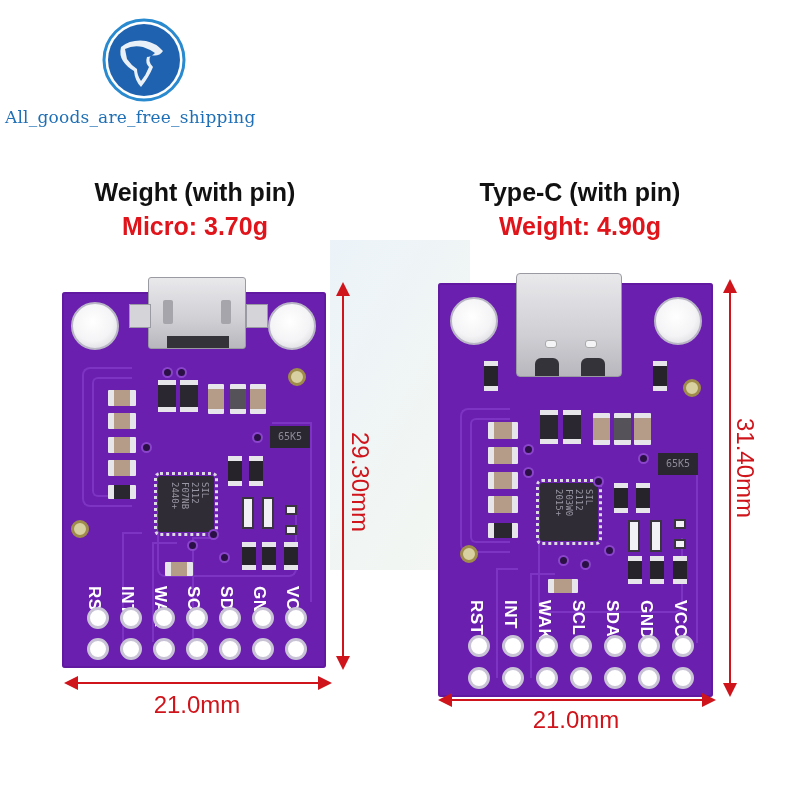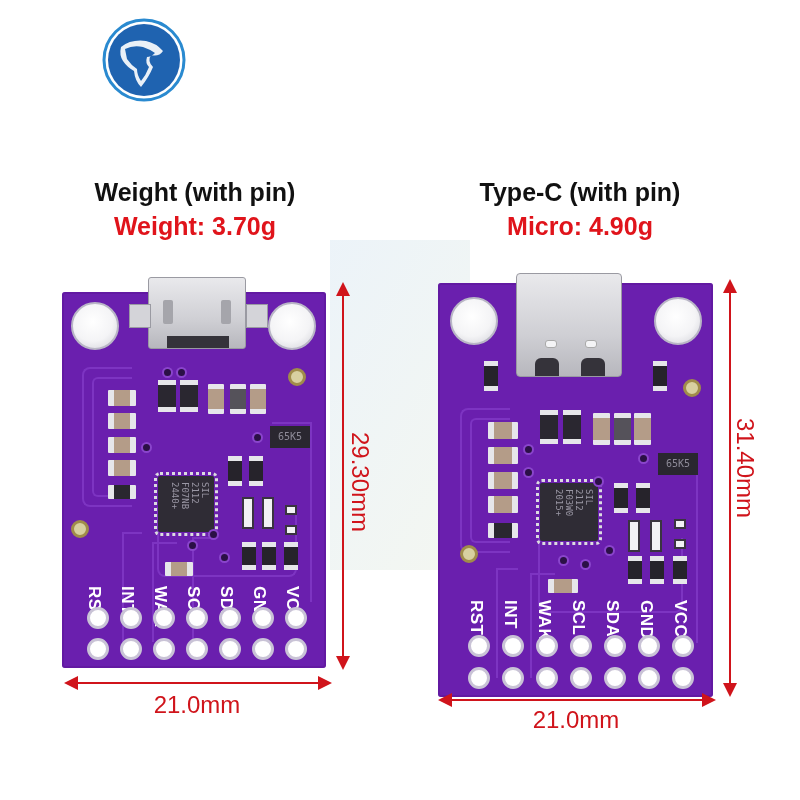--- a/index.html
+++ b/index.html
@@ -30,28 +30,29 @@
 </head>
 <body>
 
 <div class="abs" style="left:0;top:0;width:300px;height:140px;">
   <svg class="abs" style="left:101px;top:17px;" width="86" height="86" viewBox="0 0 86 86">
     <circle cx="43" cy="43" r="40" fill="#ffffff" stroke="#2a8ad0" stroke-width="3"></circle>
     <circle cx="43" cy="43" r="36" fill="#1f63b0"></circle>
     <path d="M20 30 Q30 22 45 24 Q55 26 62 34 Q58 40 50 38 Q46 44 52 50 Q48 60 40 70 Q34 64 33 54 Q26 50 22 44 Q18 38 20 30 Z" fill="#ffffff" opacity="0.9"></path>
     <path d="M24 32 Q32 28 42 30 Q48 32 54 36 Q50 40 46 40 Q44 46 48 50 Q45 58 40 64 Q36 58 36 52 Q30 48 26 42 Z" fill="#1f63b0"></path>
   </svg>
+  <div class="abs logo-text" style="left:5px;top:107px;">All_goods_are_free_shipping</div>
 </div>
 
 <div class="abs" style="left:330px;top:240px;width:140px;height:330px;background:linear-gradient(120deg, rgba(150,190,220,0.18), rgba(180,200,160,0.15));"></div>
 
 <div class="abs title" style="left:60px;top:178px;width:270px;">Weight (with pin)</div>
-<div class="abs weight" style="left:60px;top:212px;width:270px;">Weight: 3.70g</div>
+<div class="abs weight" style="left:60px;top:212px;width:270px;">Micro: 3.70g</div>
 <div class="abs title" style="left:430px;top:178px;width:300px;">Type-C (with pin)</div>
-<div class="abs weight" style="left:430px;top:212px;width:300px;">Micro: 4.90g</div>
+<div class="abs weight" style="left:430px;top:212px;width:300px;">Weight: 4.90g</div>
 
 <div class="abs board" style="left:62px;top:292px;width:264px;height:376px;">
 
   <div class="trace" style="left:20px;top:75px;width:50px;height:140px;border-right:none;border-radius:8px 0 0 8px;"></div>
   <div class="trace" style="left:30px;top:85px;width:40px;height:120px;border-right:none;border-radius:6px 0 0 6px;"></div>
   <div class="trace" style="left:95px;top:215px;width:140px;height:70px;border-top:none;border-radius:0 0 8px 8px;"></div>
   <div class="trace" style="left:60px;top:240px;width:20px;height:110px;border-right:none;border-bottom:none;"></div>
   <div class="trace" style="left:90px;top:250px;width:25px;height:100px;border-right:none;border-bottom:none;"></div>
   <div class="trace" style="left:130px;top:245px;width:25px;height:105px;border-right:none;border-bottom:none;"></div>
   <div class="trace" style="left:210px;top:130px;width:40px;height:180px;border-left:none;border-bottom:none;"></div>

